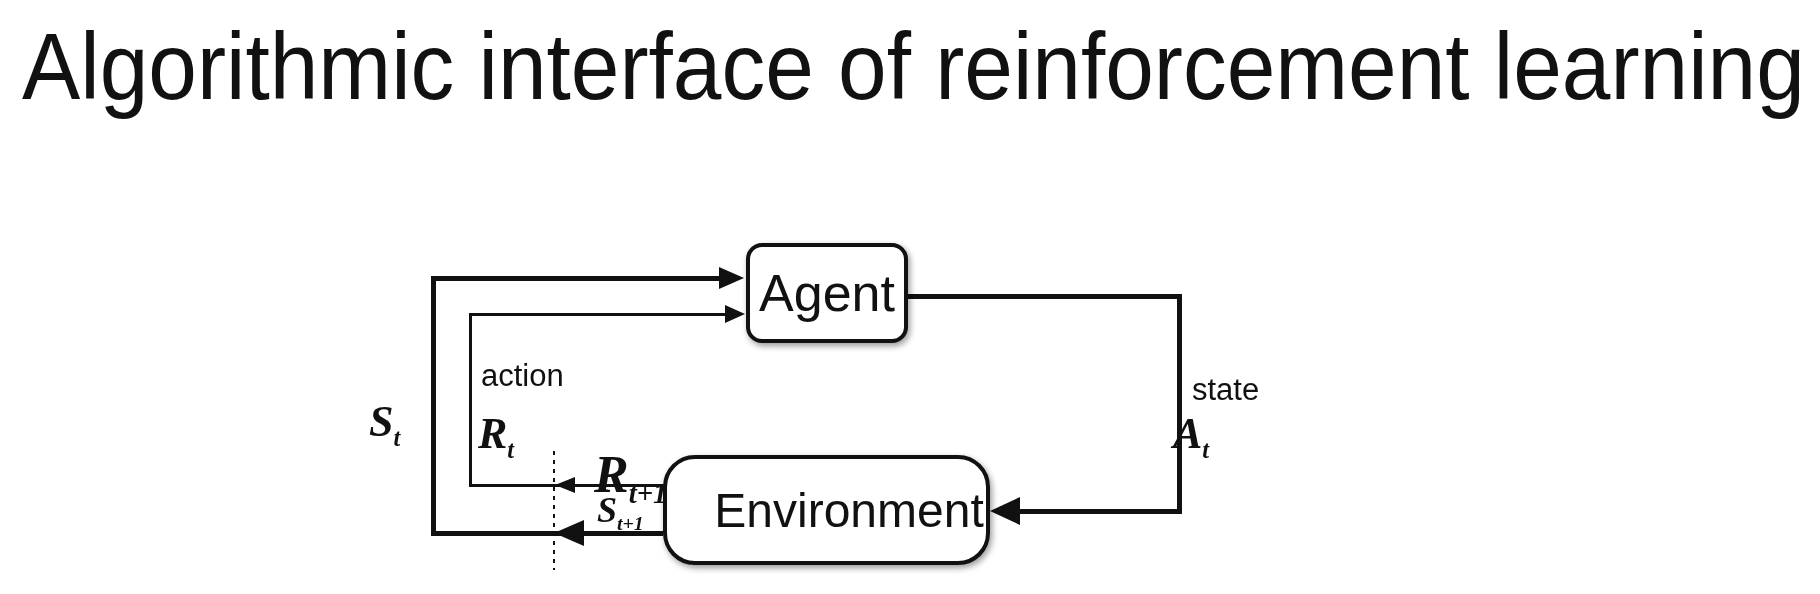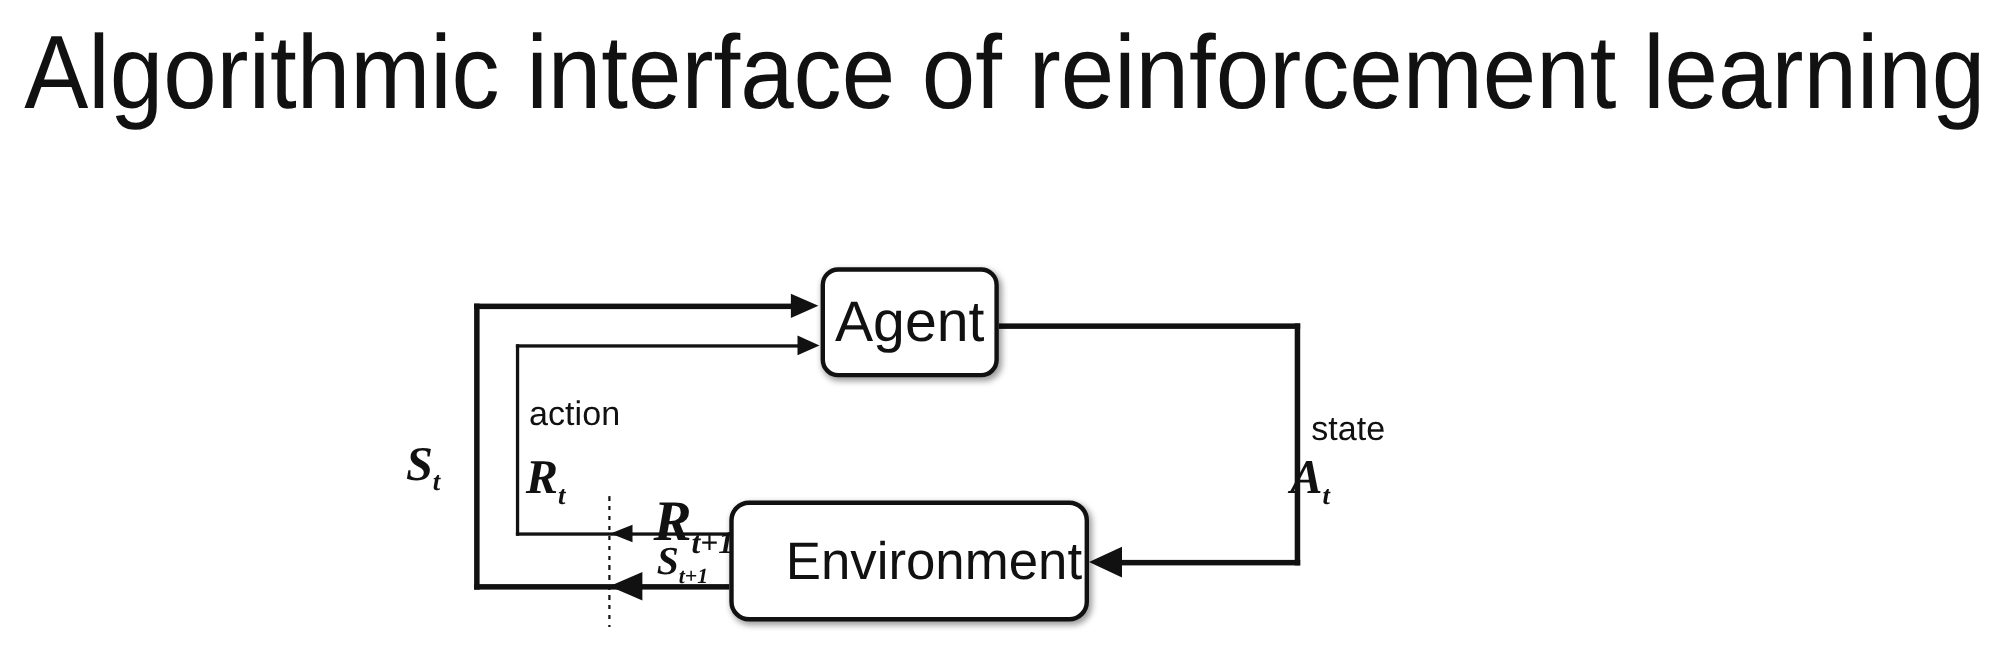--- a/index.html
+++ b/index.html
@@ -20,21 +20,21 @@
   }
 
   
   .node {
     position:absolute; box-sizing:border-box; background:#ffffff;
     border:4px solid currentColor; display:flex; align-items:center; justify-content:center;
     box-shadow:2px 3px 6px rgba(0,0,0,0.40);
     font-weight:400;
   }
   #agent-box { left:746px; top:243px; width:162px; height:100px; border-radius:16px; font-size:52px; }
-  #env-box   { left:663px; top:455px; width:327px; height:110px; border-radius:18px; font-size:48px;padding-left:45px; }
+  #env-box   { left:663px; top:455px; width:327px; height:110px; border-radius:32px; font-size:48px;padding-left:45px; }
 
   
   .line { position:absolute; background:currentColor; }
   #state-line-v      { left:431px;  top:276px; width:5px;   height:260px; }
   #state-line-top    { left:431px;  top:276px; width:290px; height:5px; }
   #state-line-bottom { left:431px;  top:531px; width:232px; height:5px; }
   #reward-line-v     { left:469px;  top:313px; width:3px;   height:174px; }
   #reward-line-top   { left:469px;  top:313px; width:258px; height:3px; }
   #reward-line-bottom{ left:469px;  top:484px; width:194px; height:3px; }
   #action-line-top   { left:908px;  top:294px; width:274px; height:5px; }

